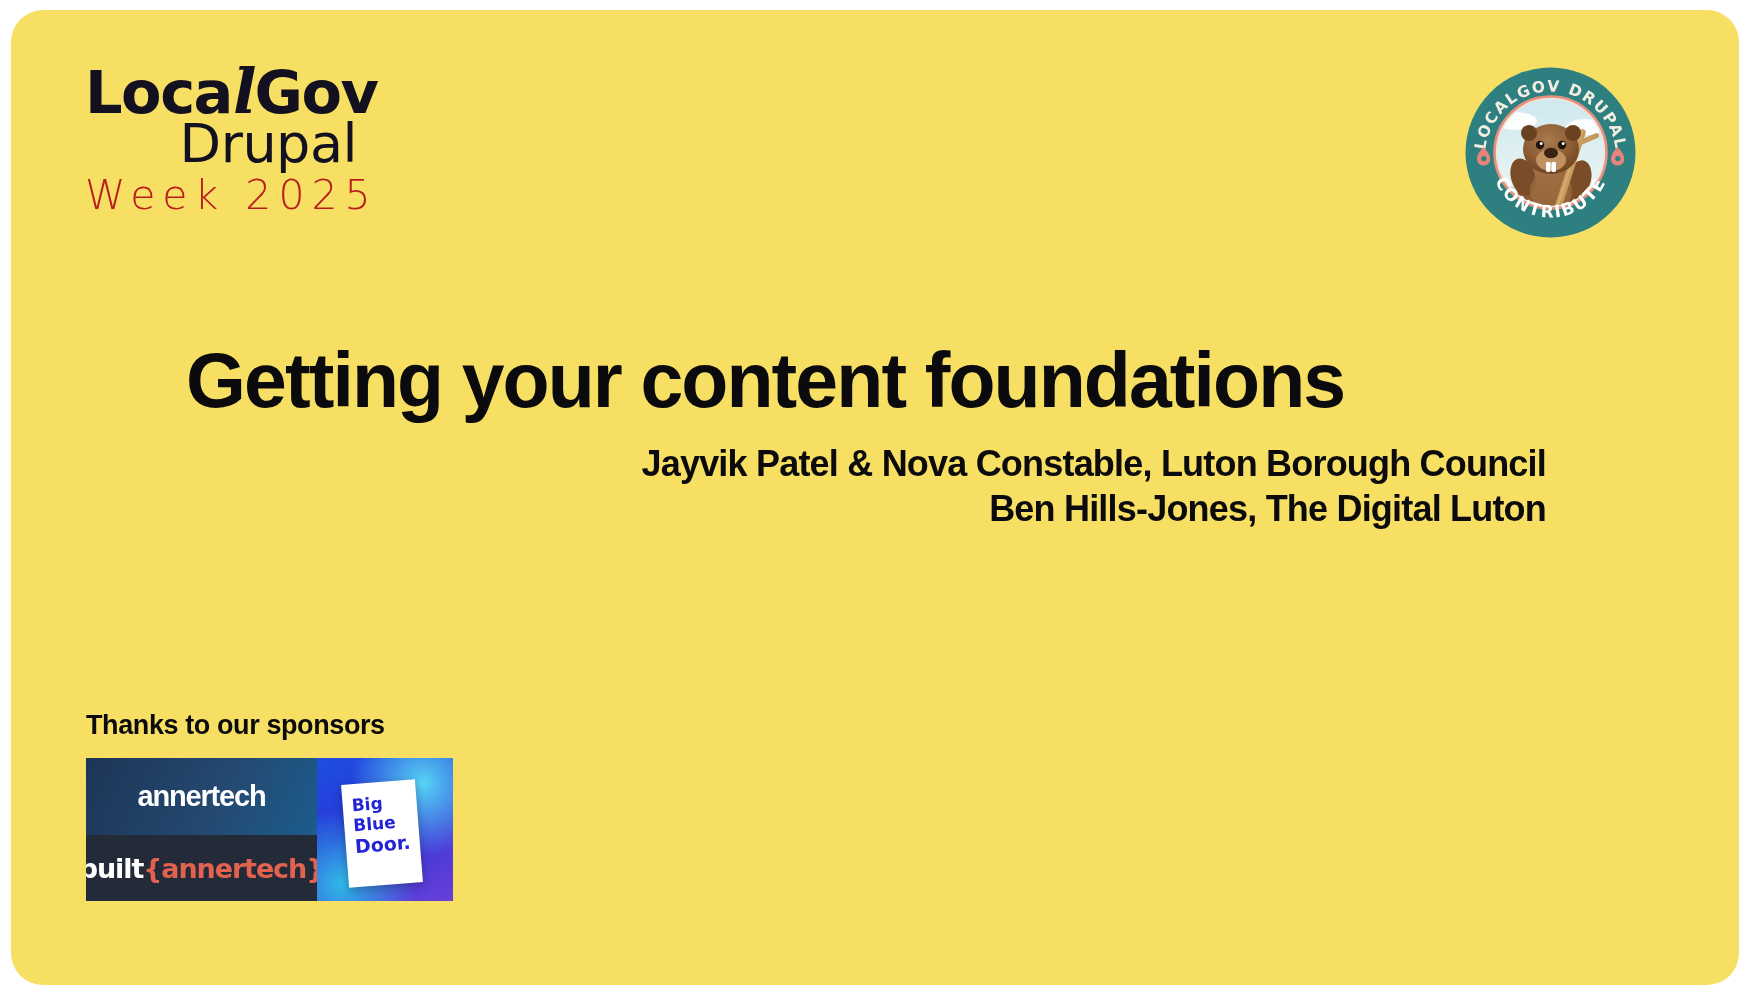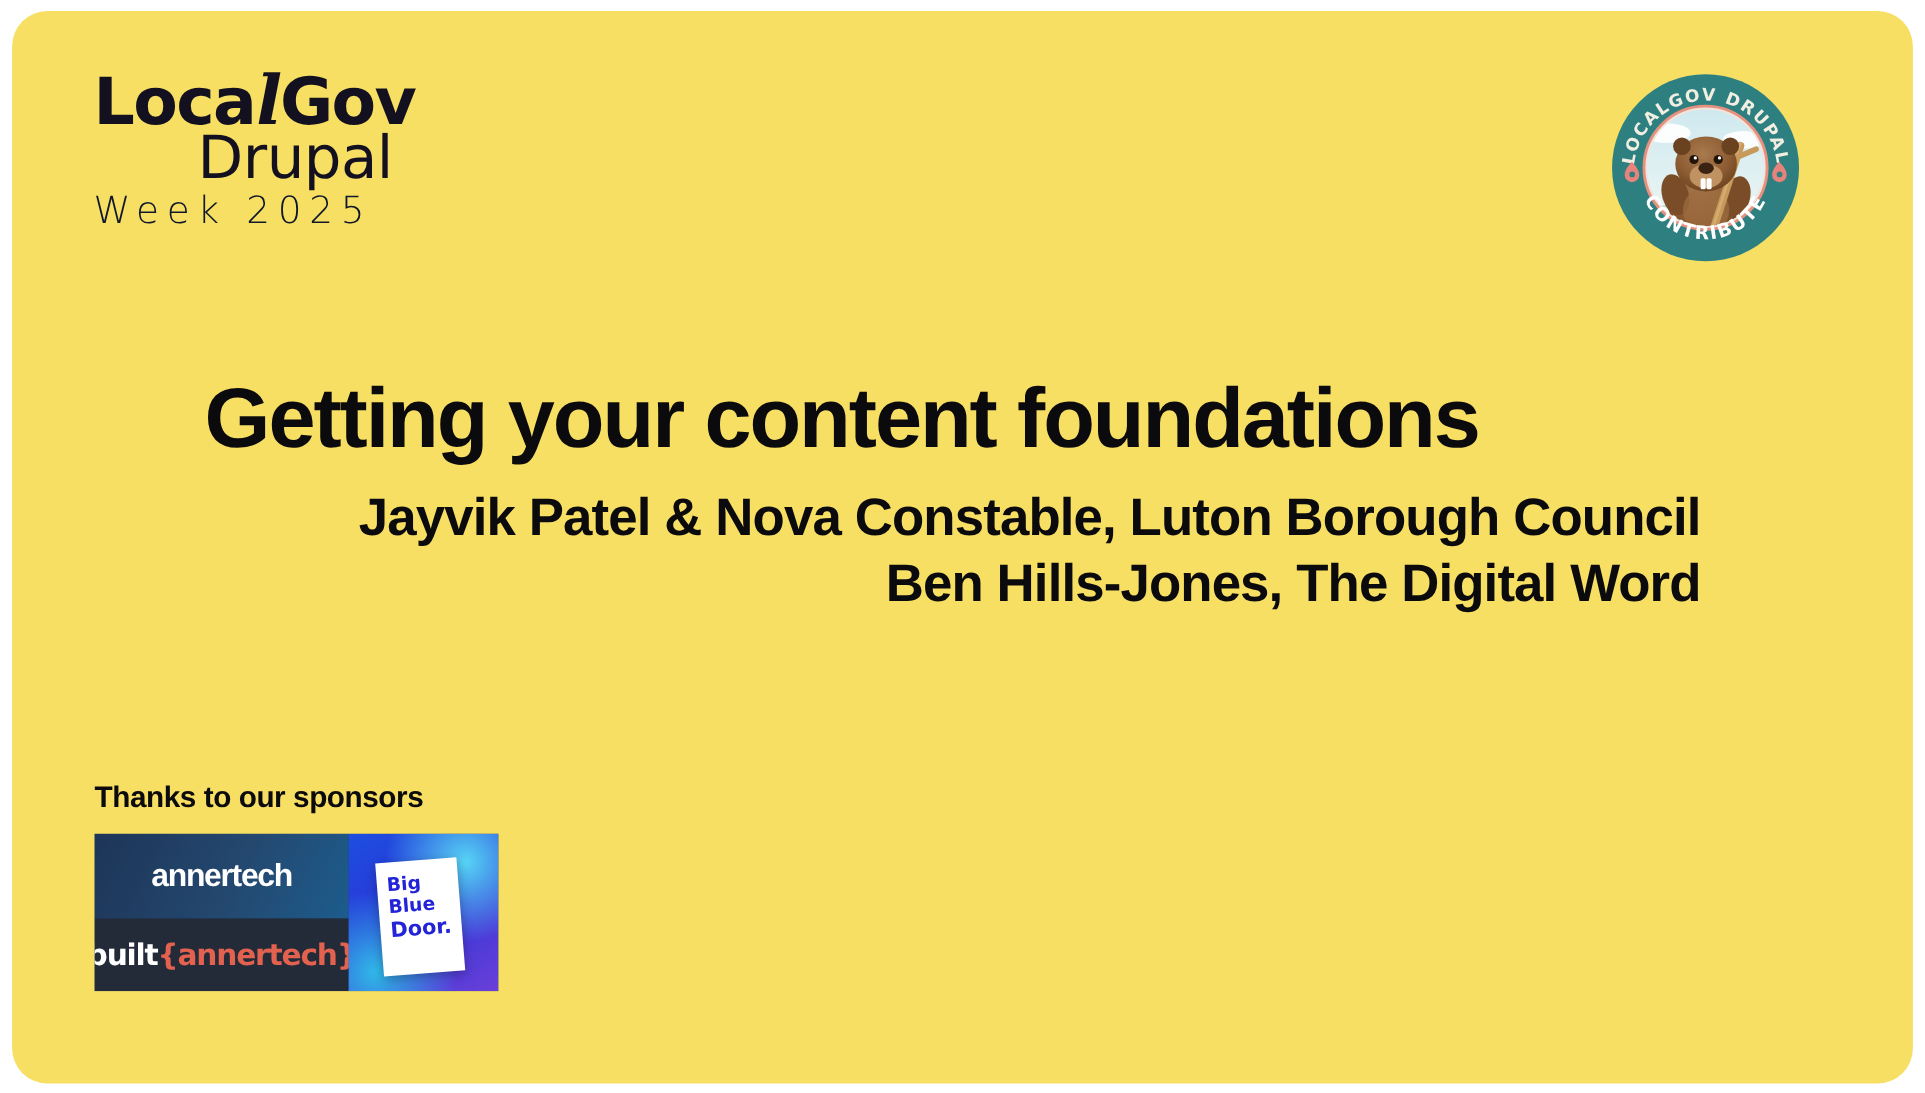--- a/index.html
+++ b/index.html
@@ -65,23 +65,23 @@
     color: #13101f;
     letter-spacing: -0.5px;
     text-align: right;
     width: 272px;
     margin-top: -6px;
     line-height: 1.0;
   }
 
   .brand-week {
     font-family: "DejaVu Sans", sans-serif;
-    font-size: 34px;
+    font-size: 41px;
     font-weight: 300;
-    color: #0f172a;
+    color: #b91c1c;
     letter-spacing: 7px;
     margin-top: 4px;
     line-height: 1.0;
     white-space: nowrap;
   }
 
   
   .badge-wrap {
     position: absolute;
     left: 1452px;
@@ -110,21 +110,21 @@
   .title-line { display: block; white-space: nowrap; }
 
   .speakers {
     margin-top: 22px;
     text-align: right;
   }
   .speaker-line {
     display: block;
     font-family: "Liberation Sans", sans-serif;
     font-weight: 700;
-    font-size: 48px;
+    font-size: 36px;
     line-height: 1.26;
     letter-spacing: -0.8px;
     color: #0b0a0c;
     white-space: nowrap;
   }
 
   
   .sponsors {
     position: absolute;
     left: 75px;
@@ -308,21 +308,21 @@
         </g>
       </svg>
     </div>
 
     <div class="headline-block">
       <h1 class="slide-title">
         <span class="title-line">Getting your content foundations</span>
       </h1>
       <div class="speakers">
         <span class="speaker-line">Jayvik Patel &amp; Nova Constable, Luton Borough Council</span>
-        <span class="speaker-line">Ben Hills-Jones, The Digital Word</span>
+        <span class="speaker-line">Ben Hills-Jones, The Digital Luton</span>
       </div>
     </div>
 
     <div class="sponsors">
       <div class="sponsors-heading">Thanks to our sponsors</div>
 
       <div class="sponsor-board">
 
         <div class="sponsor-left">
           <div class="sponsor-annertech">

